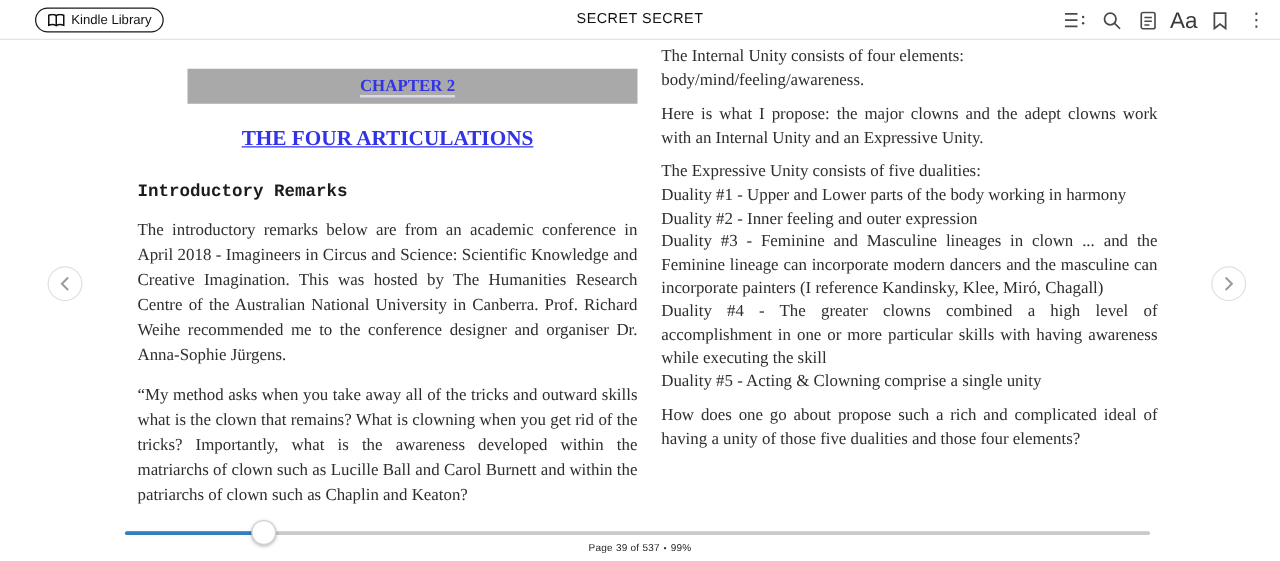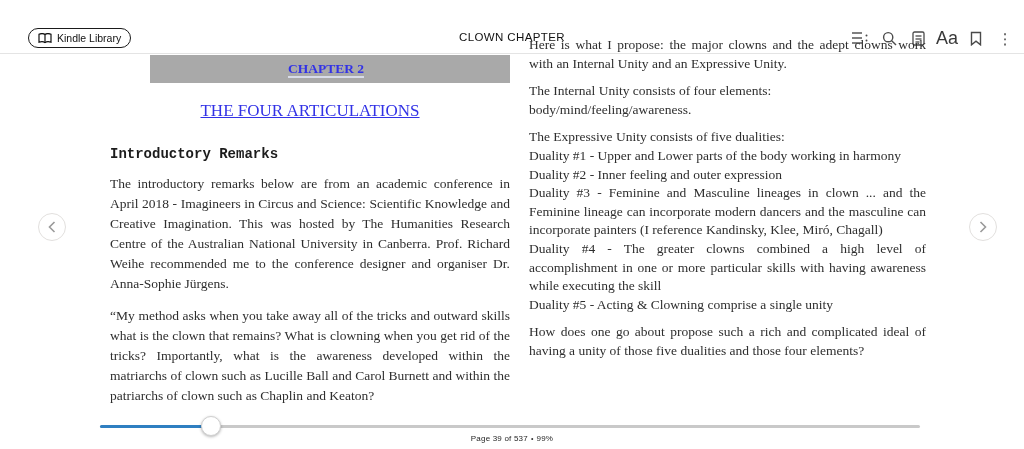--- a/index.html
+++ b/index.html
@@ -2,21 +2,21 @@
 <html style="--accent-blue: #3232e6; --banner-gray: #a9a9a9; --progress-blue: #2f7fc1;"><head>
 <meta charset="utf-8">
 <style>
   * { margin:0; padding:0; box-sizing:border-box; }
   html,body { width:1024px; height:449px; background:#fff; overflow:hidden;
               font-family:"Liberation Sans", sans-serif; }
 
   
   .topbar { position:absolute; left:0; top:0; width:1024px; height:32px;
             background:#fff; border-bottom:1px solid #e4e4e4;
-            display:flex; align-items:center;margin-top:22px; }
+            display:flex; align-items:center; }
   .library-btn { position:absolute; left:28px; top:6px; height:20px;
                  display:flex; align-items:center; gap:5px;
                  border:1.5px solid #1a1a1a; border-radius:11px;
                  background:#fff; padding:0 9px; font-size:10.5px; color:#111;
                  cursor:pointer; white-space:nowrap; }
   .book-title { position:absolute; left:0; right:0; text-align:center;
                 font-size:11.5px; letter-spacing:.4px; color:#111; top:9px; }
   .topbar-icons { position:absolute; right:8px; top:0; height:32px;
                   display:flex; align-items:center; gap:7px; }
   .tb-icon { width:22px; height:22px; display:flex; align-items:center;
@@ -36,21 +36,21 @@
 
   .chapter-banner { margin-left:40px; width:360px; height:28px;
                     background:var(--banner-gray,#a9a9a9);
                     display:flex; align-items:center; justify-content:center;
                     padding-right:8px; }
   .chapter-label { font-family:"Liberation Serif", serif; font-weight:bold;
                    font-size:13.5px; color:var(--accent-blue,#3232e6);
                    border-bottom:2px solid #d8dce8; line-height:15px;
                    cursor:pointer; }
   .page-title { margin-top:13px; text-align:center;
-                font-family:"Liberation Serif", serif; font-weight:normal;
+                font-family:"Liberation Serif", serif; font-weight:bold;
                 font-size:17px; line-height:29px;
                 color:var(--accent-blue,#3232e6); }
   .page-title span { text-decoration:underline; }
   .section-heading { margin-top:21px; font-family:Liberation Mono, monospace;
                      font-weight:bold; font-size:14px; color:#1c1c1c; }
   .para { font-family:"Liberation Serif", serif; font-size:13.5px;
           line-height:20px; color:#2e2e2e; text-align:justify;
           white-space:pre-line; margin-top:12px; }
   .right-col .para { line-height:18.6px; margin-top:0; margin-bottom:9px; }
 
@@ -80,21 +80,21 @@
   <button class="library-btn">
     <span>
       <svg width="14" height="11" viewBox="0 0 14 11" fill="none" stroke="#111" stroke-width="1.2">
         <path d="M7 1.5 C5.5 .4 3 .4 1 1.2 V9.2 C3 8.4 5.5 8.4 7 9.6 C8.5 8.4 11 8.4 13 9.2 V1.2 C11 .4 8.5 .4 7 1.5 Z"></path>
         <line x1="7" y1="1.5" x2="7" y2="9.6"></line>
       </svg>
     </span>
     <span>Kindle Library</span>
   </button>
 
-  <div class="book-title">CLOWN CHAPTER</div>
+  <div class="book-title">SECRET SECRET</div>
 
   <div class="topbar-icons">
     <span class="tb-icon">
       <svg width="17" height="14" viewBox="0 0 17 14" stroke="#4a4a4a" stroke-width="1.4" fill="#4a4a4a">
         <line x1="0" y1="2" x2="10" y2="2"></line>
           <line x1="0" y1="7" x2="10" y2="7"></line>
           <line x1="0" y1="12" x2="10" y2="12"></line>
         <circle cx="14.5" cy="4.5" r="1" stroke="none"></circle>
           <circle cx="14.5" cy="9.5" r="1" stroke="none"></circle>
       </svg>
@@ -144,23 +144,23 @@
   </div>
   <div class="page-title">
     <span>THE FOUR ARTICULATIONS</span><br>
   </div>
   <div class="section-heading">Introductory Remarks</div>
   <p class="para">The introductory remarks below are from an academic conference in April 2018 - Imagineers in Circus and Science: Scientific Knowledge and Creative Imagination. This was hosted by The Humanities Research Centre of the Australian National University in Canberra. Prof. Richard Weihe recommended me to the conference designer and organiser Dr. Anna-Sophie Jürgens.</p>
   <p class="para">“My method asks when you take away all of the tricks and outward skills what is the clown that remains? What is clowning when you get rid of the tricks? Importantly, what is the awareness developed within the matriarchs of clown such as Lucille Ball and Carol Burnett and within the patriarchs of clown such as Chaplin and Keaton?</p>
 </div>
 
 <div class="right-col">
-  <p class="para">Here is what I propose: the major clowns and the adept clowns work with an Internal Unity and an Expressive Unity.</p>
   <p class="para">The Internal Unity consists of four elements:
 body/mind/feeling/awareness.</p>
+  <p class="para">Here is what I propose: the major clowns and the adept clowns work with an Internal Unity and an Expressive Unity.</p>
   <p class="para">The Expressive Unity consists of five dualities:
 Duality #1 - Upper and Lower parts of the body working in harmony
 Duality #2 - Inner feeling and outer expression
 Duality #3 - Feminine and Masculine lineages in clown ... and the Feminine lineage can incorporate modern dancers and the masculine can incorporate painters (I reference Kandinsky, Klee, Miró, Chagall)
 Duality #4 - The greater clowns combined a high level of accomplishment in one or more particular skills with having awareness while executing the skill
 Duality #5 - Acting &amp; Clowning comprise a single unity</p>
   <p class="para">How does one go about propose such a rich and complicated ideal of having a unity of those five dualities and those four elements?</p>
 </div>
 
 <div class="progress-row">

